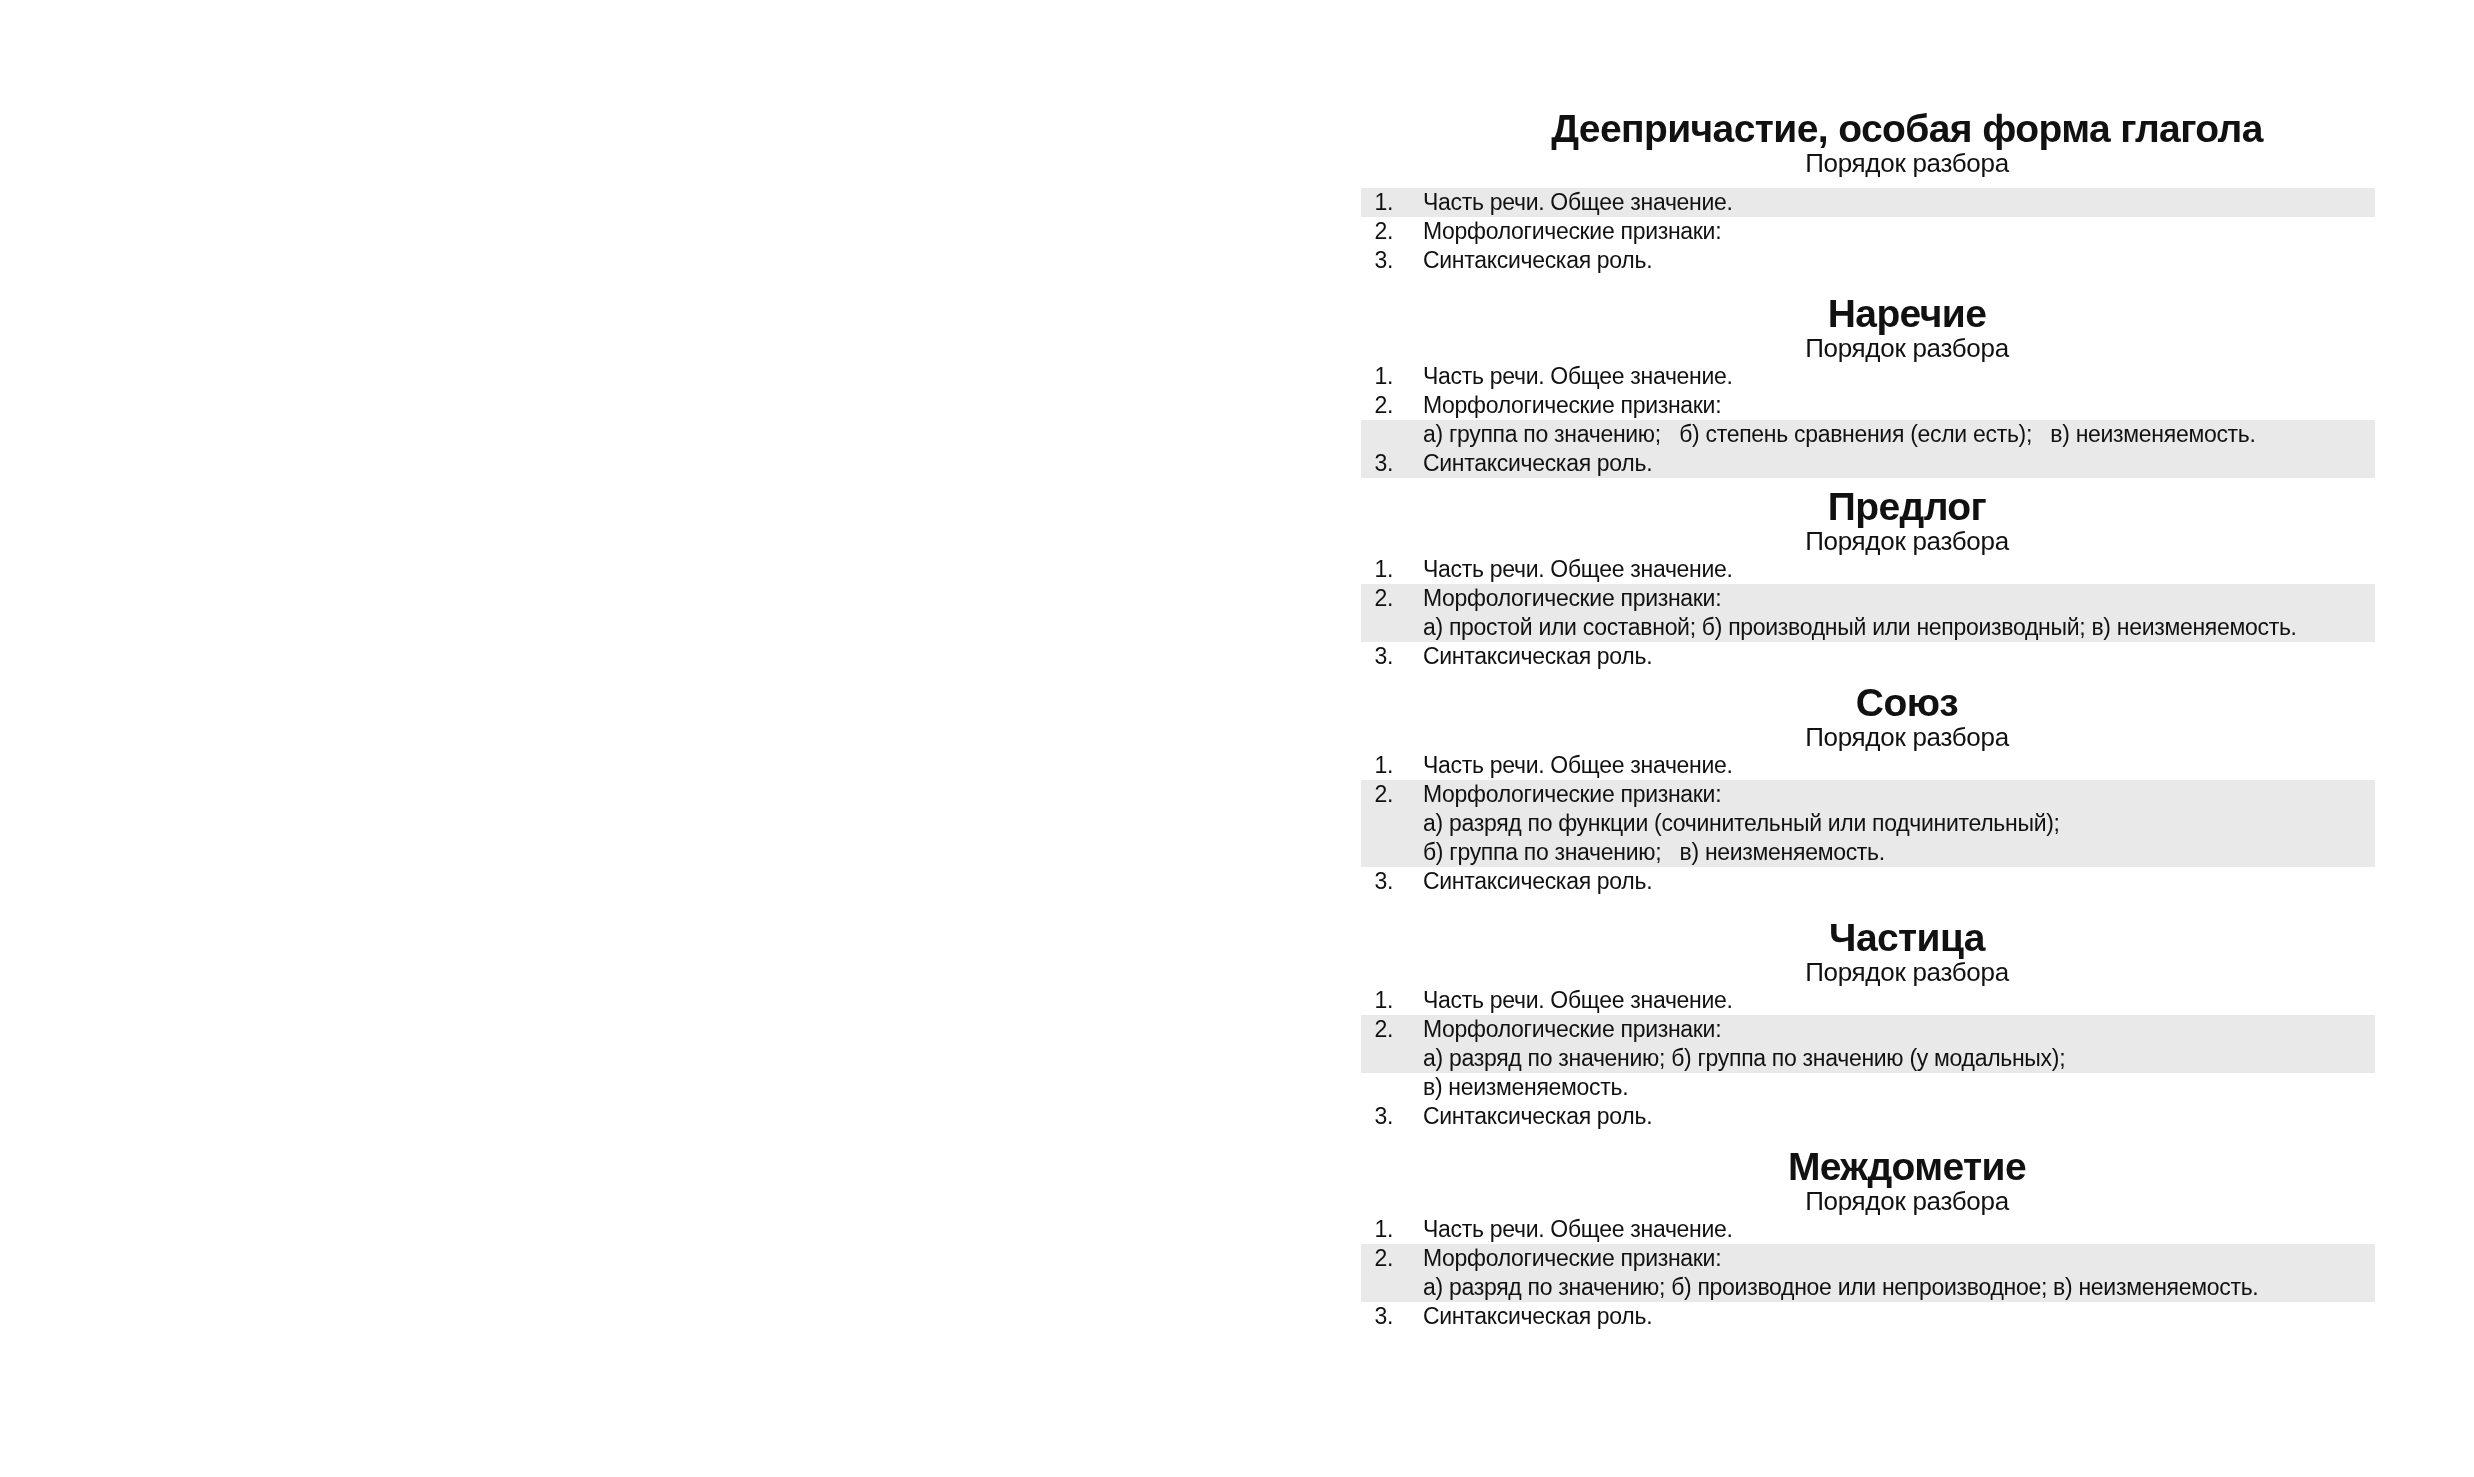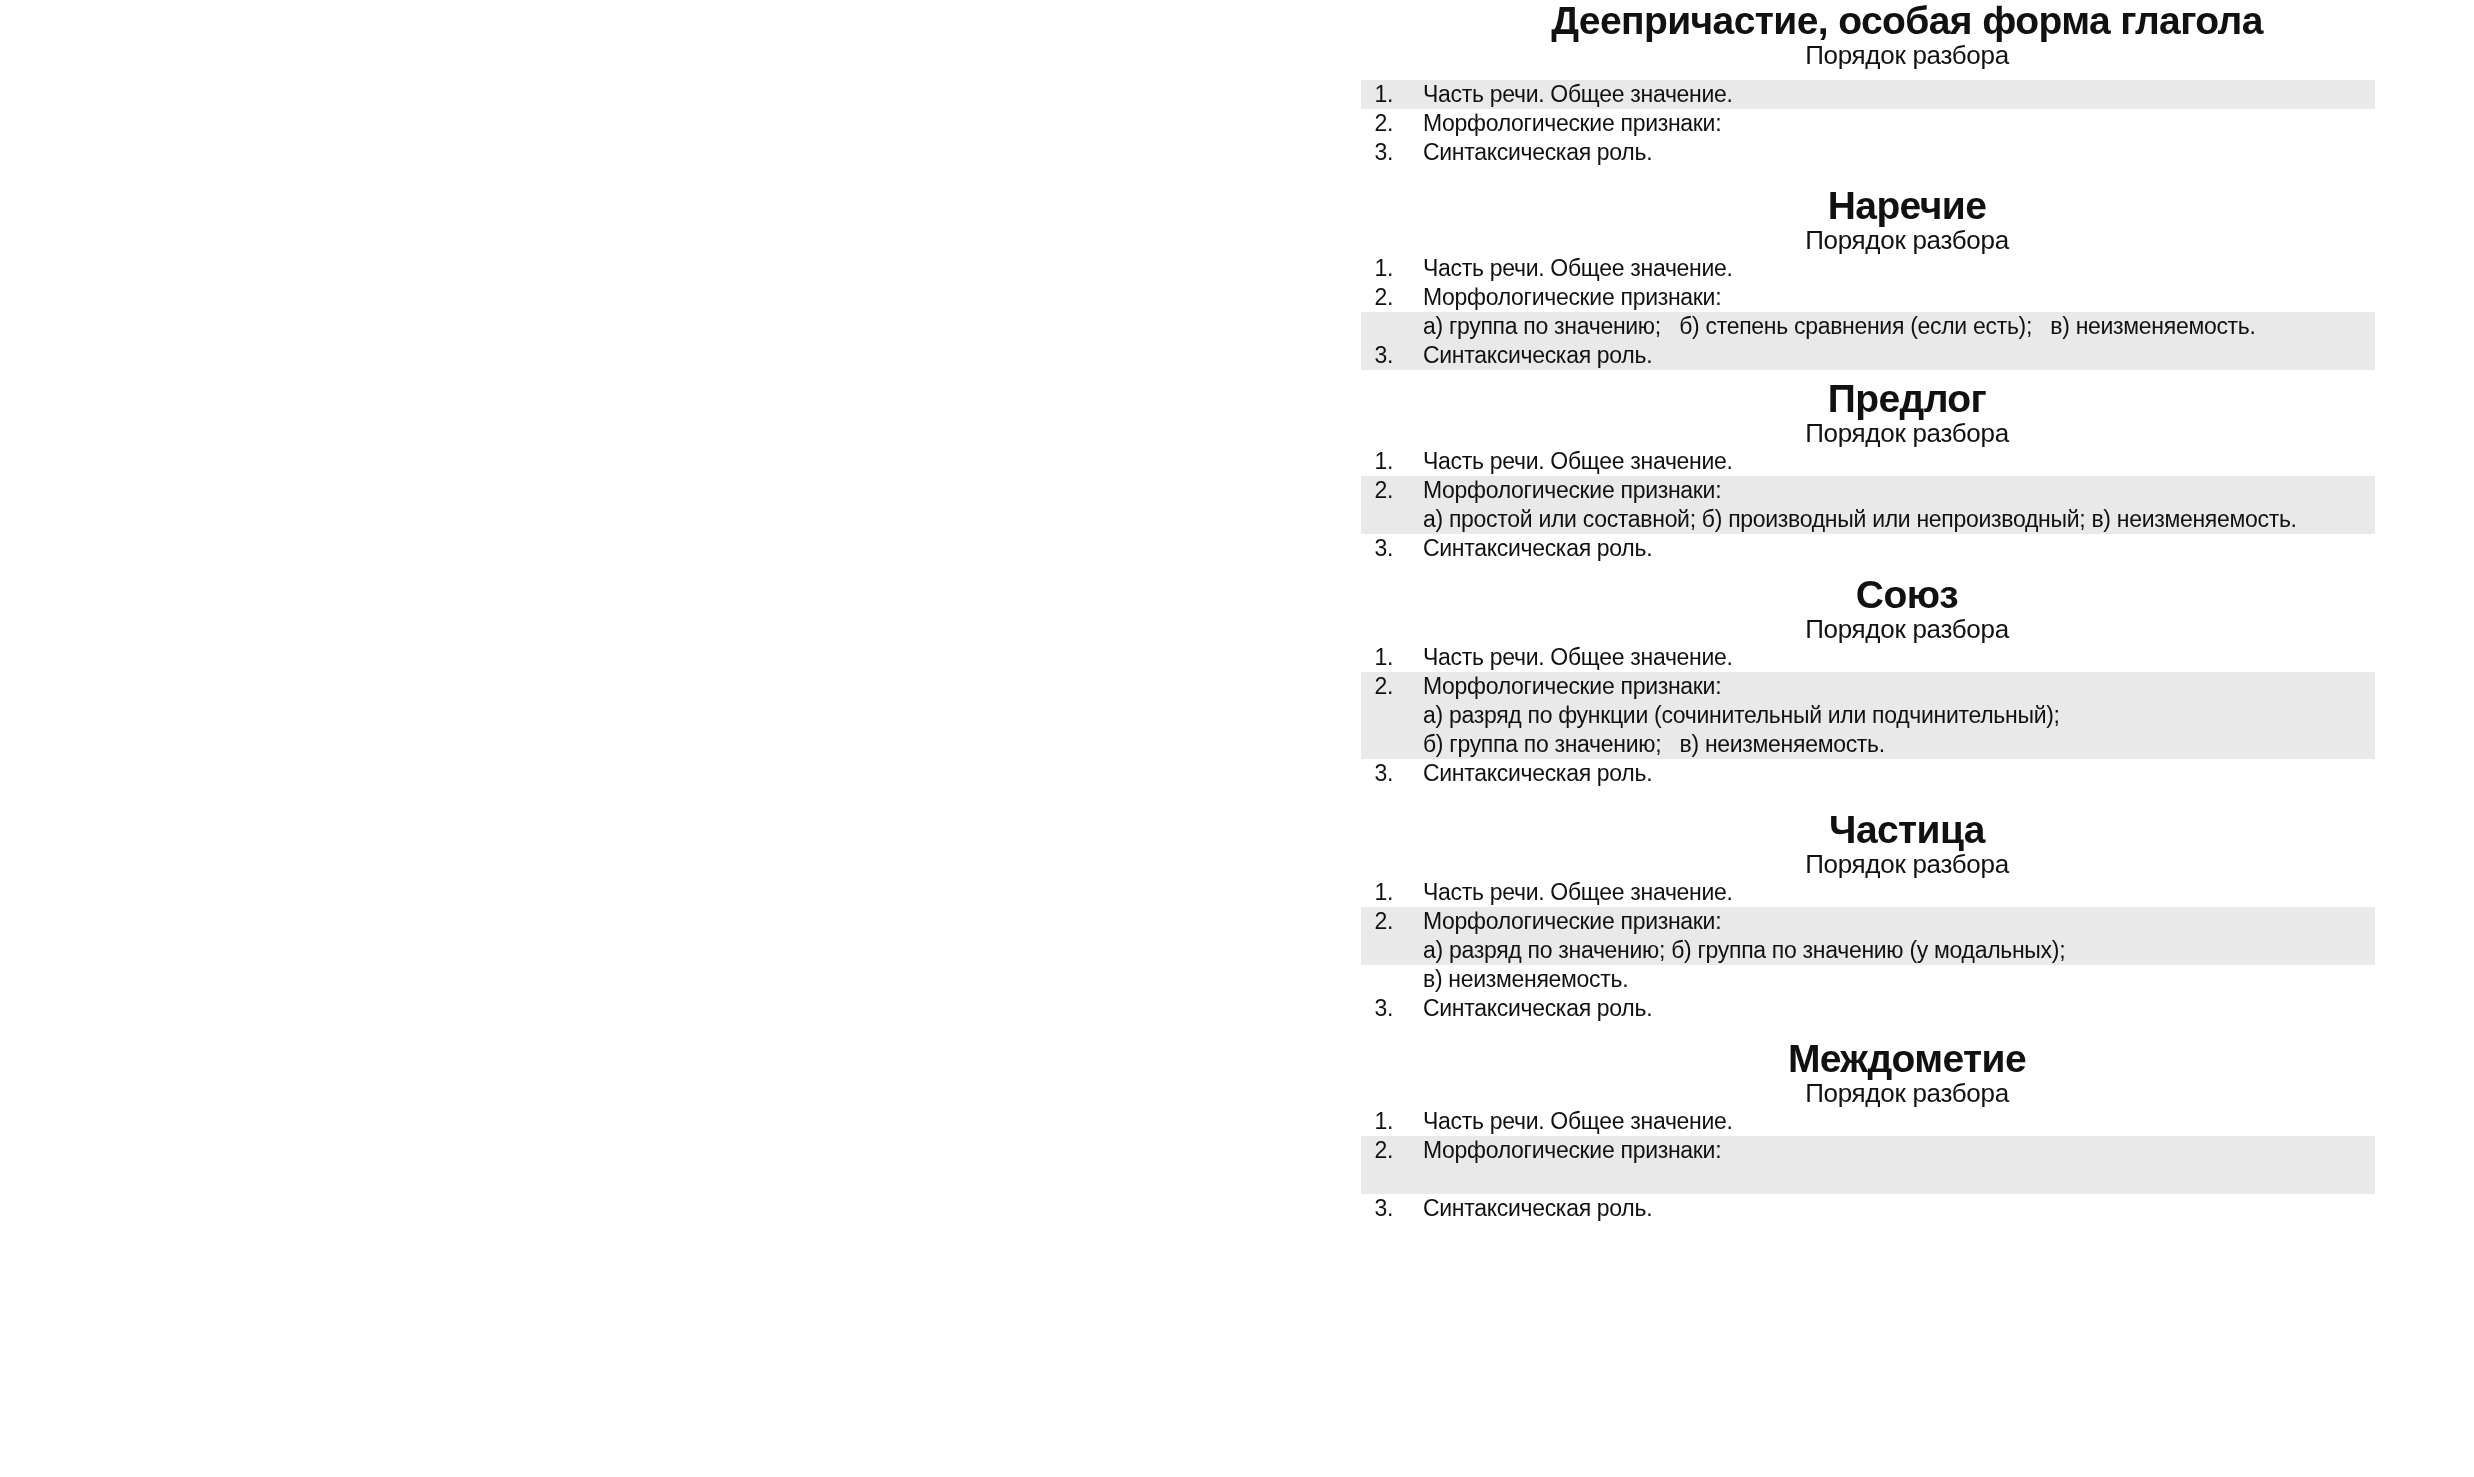--- a/index.html
+++ b/index.html
@@ -3,21 +3,21 @@
 <meta charset="utf-8">
 <style>
   html,body{margin:0;padding:0;}
   body{
     width:2475px;height:1478px;background:#ffffff;position:relative;
     font-family:"Liberation Sans","DejaVu Sans",sans-serif;color:#111111;
     overflow:hidden;
   }
   .content{position:absolute;left:1361px;top:0;width:1014px;}
   .sec{margin:0;}
-  .s1{}
+  .s1{margin-top:108px;}
   .s2{margin-top:18px;}
   .s3{margin-top:8px;}
   .s4{margin-top:10.5px;}
   .s5{margin-top:21.6px;}
   .s6{margin-top:15px;}
   .sec-title{
     font-size:39px;font-weight:bold;line-height:41px;letter-spacing:-0.6px;
     text-align:center;padding-left:78px;white-space:pre;margin:0;
   }
   .sec-subtitle{
@@ -165,20 +165,21 @@
       <div class="row">
         <span class="num">1.</span>
         <span class="txt">Часть речи. Общее значение.</span>
       </div>
       <div class="row shaded">
         <span class="num">2.</span>
         <span class="txt">Морфологические признаки:</span>
       </div>
       <div class="row shaded">
         <span class="num"></span>
+        <span class="txt">а) разряд по значению; б) производное или непроизводное; в) неизменяемость.</span>
       </div>
       <div class="row">
         <span class="num">3.</span>
         <span class="txt">Синтаксическая роль.</span>
       </div>
     </div>
   </section>
 
 </main>
 

